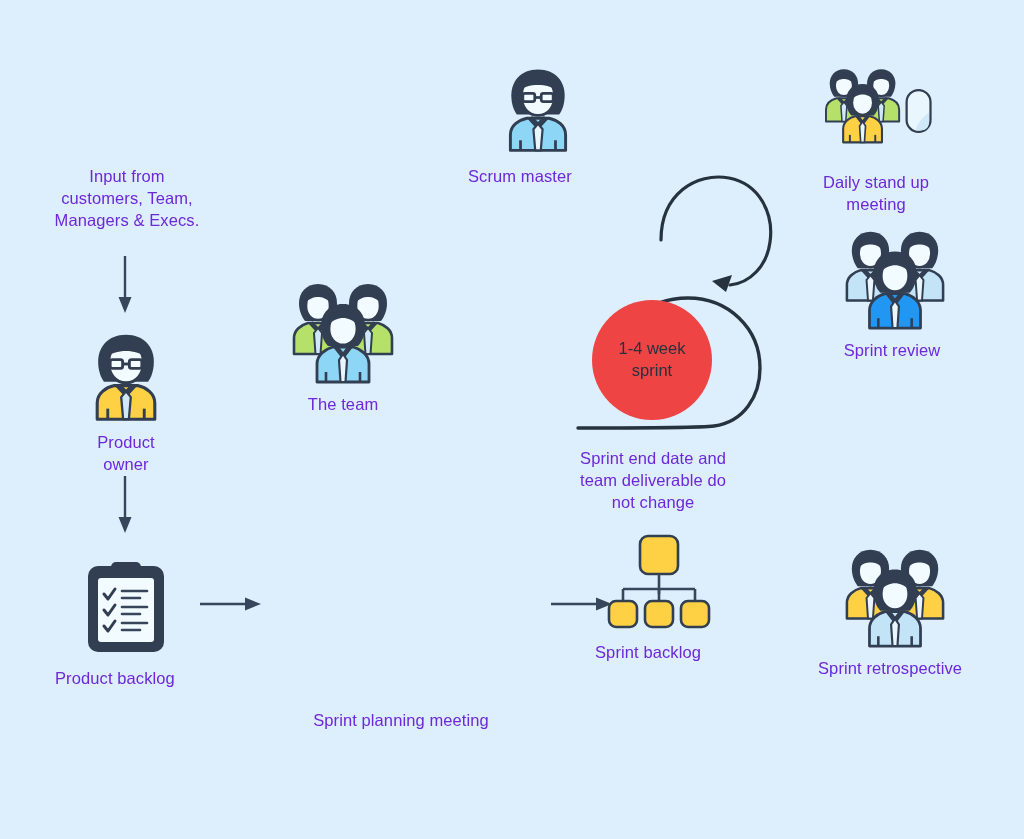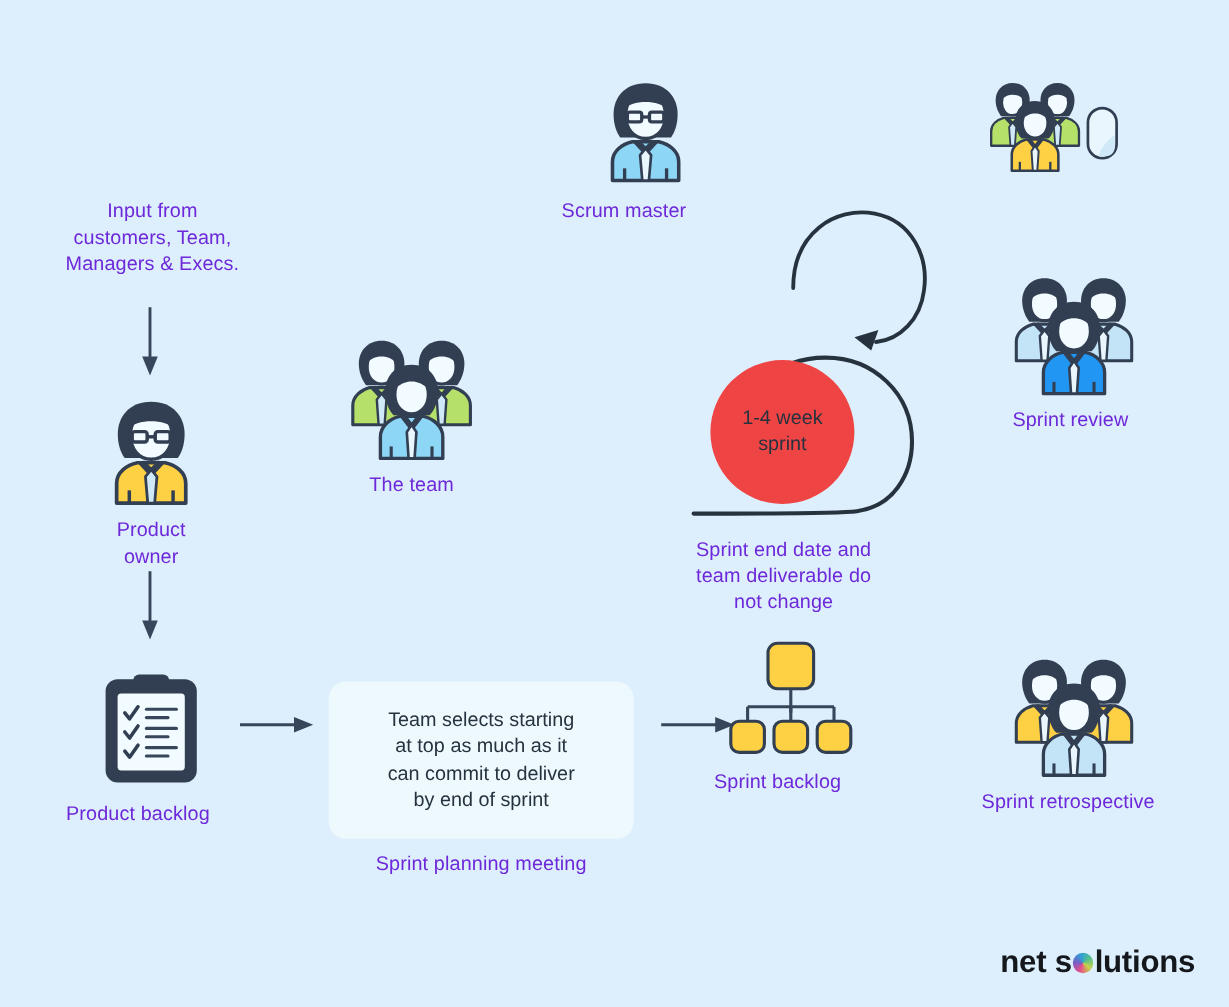--- a/index.html
+++ b/index.html
@@ -194,26 +194,20 @@
       <line x1="46.5" y1="37.5" x2="53.5" y2="37.5" stroke="#323e52" stroke-width="3"></line>
       <path d="M20 95 L20 78 C20 68 29 62 38 60 L62 60 C71 62 80 68 80 78 L80 95 Z" fill="#8ed6f5" stroke="#323e52" stroke-width="3.2" stroke-linejoin="round"></path>
       <path d="M38 60 L50 73 L62 60 L56 58 L50 64 L44 58 Z" fill="#323e52"></path>
       <path d="M50 66 L45 72 L47 95 L53 95 L55 72 Z" fill="#eaf6fd" stroke="#323e52" stroke-width="2.4" stroke-linejoin="round"></path>
       <line x1="31" y1="84" x2="31" y2="95" stroke="#323e52" stroke-width="3"></line>
       <line x1="69" y1="84" x2="69" y2="95" stroke="#323e52" stroke-width="3"></line>
     </svg>
     <div class="cap" style="width:92px;margin-top:10px;white-space:nowrap;margin-left:-24px;">Scrum master</div>
   </div>
 
-  <div class="plan-card">
-    <div class="txt">Team selects starting
-at top as much as it
-can commit to deliver
-by end of sprint</div>
-  </div>
   <div class="node" style="left:274px;top:710px;width:254px;">
     <div class="cap">Sprint planning meeting</div>
   </div>
 
   <div class="node" style="left:551px;top:592px;">
     <svg width="62" height="24" viewBox="0 0 62 24">
       <line x1="0" y1="12" x2="48" y2="12" stroke="#37465a" stroke-width="2.4"></line>
       <polygon points="61,12 45,5.5 45,18.5" fill="#37465a"></polygon>
     </svg>
   </div>
@@ -282,20 +276,22 @@
         <path d="M57 74 L53 80 L54.5 102 L59.5 102 L61 80 Z" fill="#eaf6fd" stroke="#323e52" stroke-width="2.2"></path>
         <line x1="40" y1="92" x2="40" y2="102" stroke="#323e52" stroke-width="2.6"></line>
         <line x1="74" y1="92" x2="74" y2="102" stroke="#323e52" stroke-width="2.6"></line>
       </g>
 
       <g>
         <rect x="116" y="32" width="32" height="56" rx="16" fill="#eaf6fd" stroke="#323e52" stroke-width="3"></rect>
         <path d="M146 62 C138 68 130 76 128 86 L134 86 C142 86 146 82 146 74 Z" fill="#cfe9f8"></path>
       </g>
     </svg>
+    <div class="cap" style="width:150px;margin-top:8px;margin-left:-19px;">Daily stand up
+meeting</div>
   </div>
 
   <div class="node" style="left:838px;top:224px;">
     <svg width="114" height="106" viewBox="0 0 114 108">
       <g>
         <path d="M32 8 C20 8 13 17 13 27 C13 35 16 41 19 45 L45 45 C48 41 51 35 51 27 C51 17 44 8 32 8 Z" fill="#323e52"></path>
         <path d="M32 15 C24 15 20 22 20 30 C20 38 25 44 32 44 C39 44 44 38 44 30 C44 22 40 15 32 15 Z" fill="#f2fbff" stroke="#323e52" stroke-width="2.6"></path>
         <path d="M19 27 C21 18 26 14 32 14 C38 14 43 18 45 27 C40 22 36 21 32 21 C28 21 24 22 19 27 Z" fill="#323e52"></path>
         <path d="M8 78 L8 62 C8 54 15 49 22 47 L42 47 C49 49 56 54 56 62 L56 78 Z" fill="#c3e3f7" stroke="#323e52" stroke-width="2.6" stroke-linejoin="round"></path>
         <path d="M22 47 L32 58 L42 47 L37 45.5 L32 51 L27 45.5 Z" fill="#323e52"></path>
@@ -349,21 +345,14 @@
         <path d="M31 106 L31 88 C31 79 39 73 47 71 L67 71 C75 73 83 79 83 88 L83 106 Z" fill="#c3e3f7" stroke="#323e52" stroke-width="2.8" stroke-linejoin="round"></path>
         <path d="M47 71 L57 84 L67 71 L62 69.5 L57 76 L52 69.5 Z" fill="#323e52"></path>
         <path d="M57 78 L53 84 L54.5 106 L59.5 106 L61 84 Z" fill="#eaf6fd" stroke="#323e52" stroke-width="2.2"></path>
         <line x1="40" y1="96" x2="40" y2="106" stroke="#323e52" stroke-width="2.6"></line>
         <line x1="74" y1="96" x2="74" y2="106" stroke="#323e52" stroke-width="2.6"></line>
       </g>
     </svg>
     <div class="cap" style="width:114px;margin-top:10px;white-space:nowrap;margin-left:-20px;">Sprint retrospective</div>
   </div>
 
-  <div class="logo">
-    <span>net</span>
-    <span class="sp"></span>
-    <span>s</span>
-    <span class="dot"></span>
-    <span>lutions</span>
-  </div>
 
 </div>
 
 </body></html>

